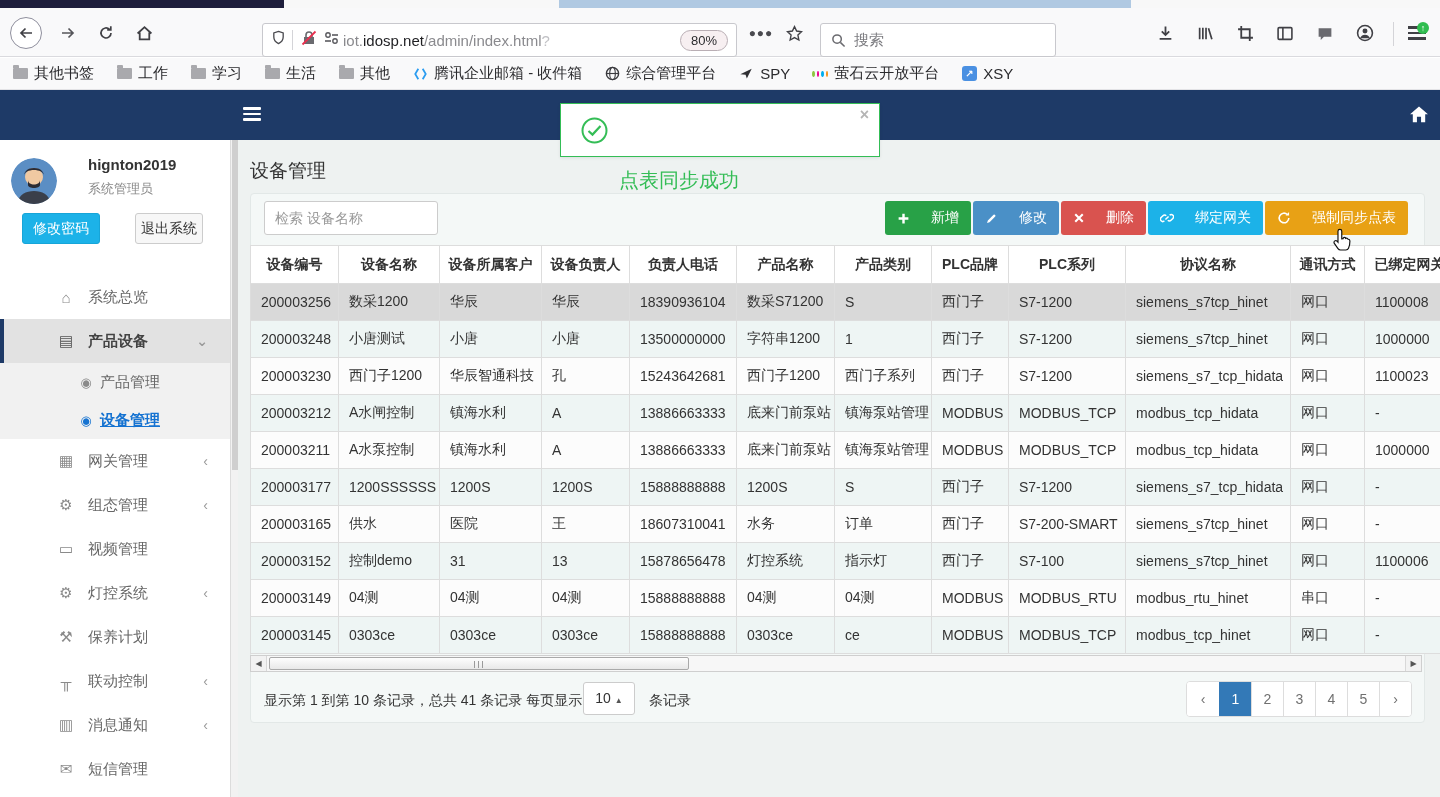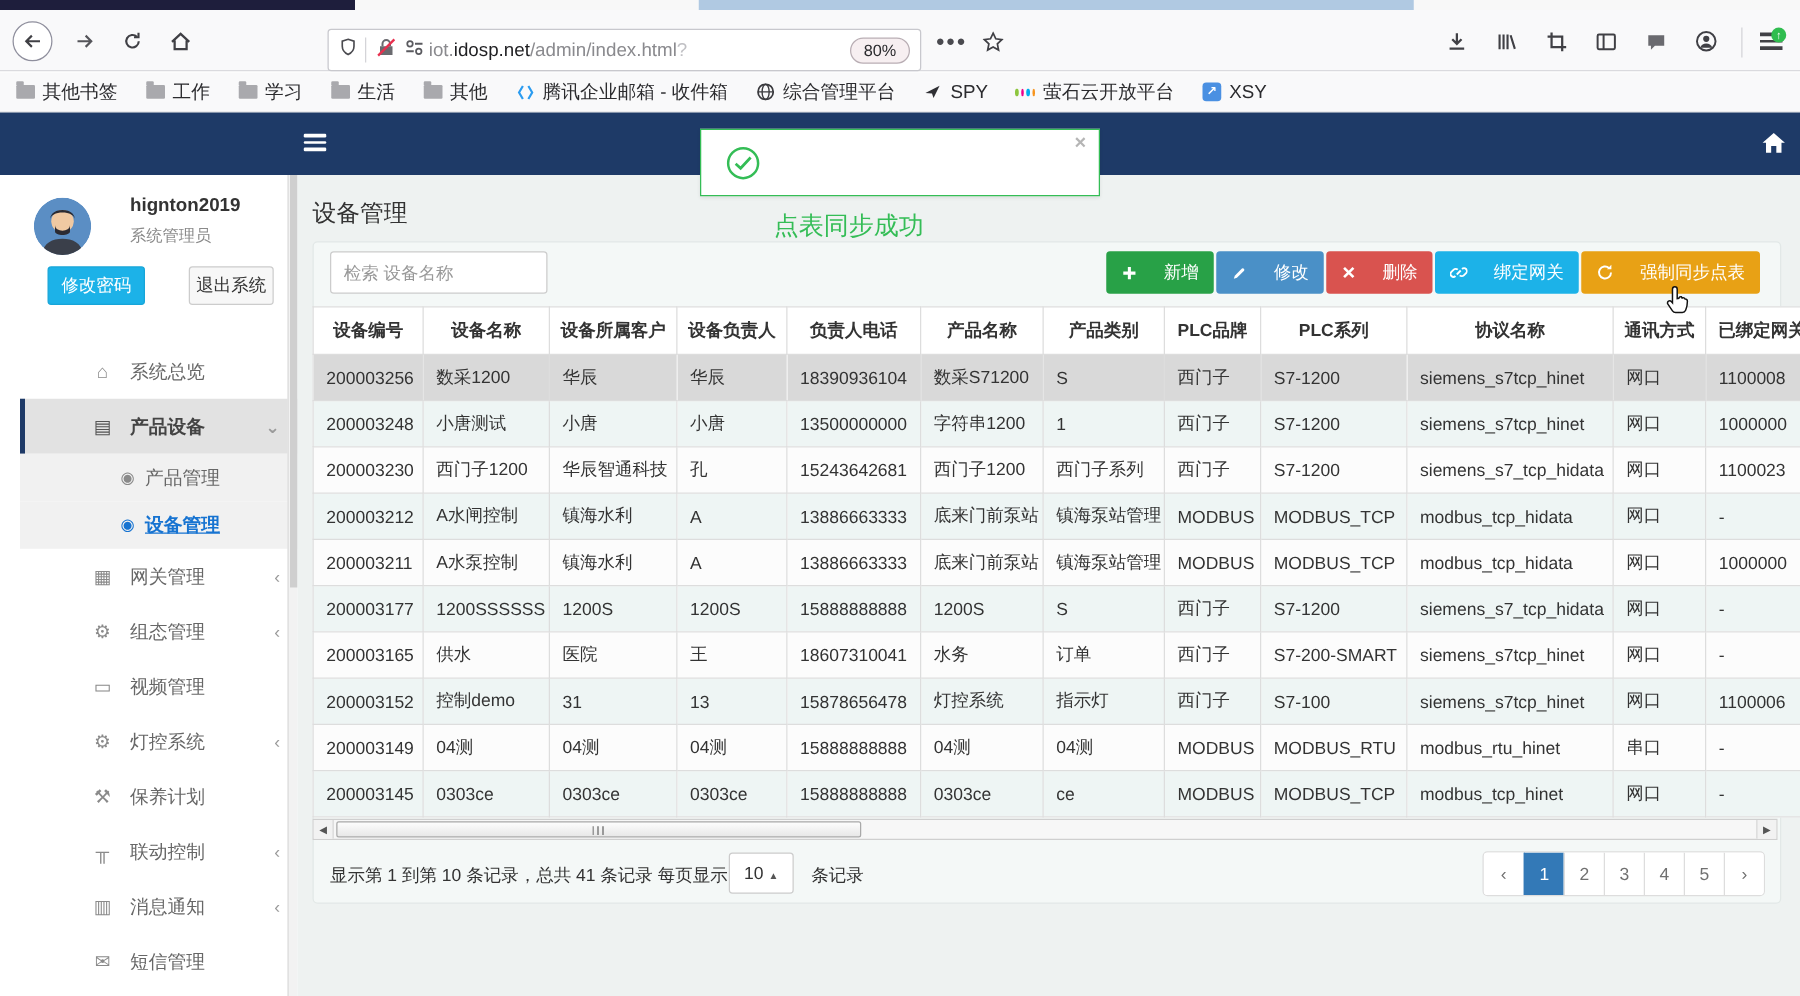--- a/index.html
+++ b/index.html
@@ -35,21 +35,21 @@
   .fav-ys7 i { width:6px; height:6px; border-radius:50%; }
   .fav-xsy { width:15px; height:15px; background:#4a90e2; border-radius:3px; color:#fff; font-size:10px; line-height:15px; text-align:center; font-weight:bold; }
 
   
   #appnav { position:absolute; left:0; top:90px; width:1440px; height:50px; background:#1e3a67; }
   #nav-burger { position:absolute; left:243px; top:17px; width:18px; height:14px; }
   #nav-burger i { display:block; height:2.5px; background:#fff; margin-bottom:3px; border-radius:1px; }
   #nav-home { position:absolute; left:1408px; top:13px; }
 
   
-  #sidebar { position:absolute; left:0; top:140px; width:230px; height:657px; background:#fff; overflow:hidden;margin-left:16px; }
+  #sidebar { position:absolute; left:0; top:140px; width:230px; height:657px; background:#fff; overflow:hidden; }
   #gutter { position:absolute; left:230px; top:140px; width:8px; height:657px; background:#f2f2f2; border-left:1px solid #dcdcdc; }
   #gutter .vthumb { position:absolute; left:1px; top:0; width:6px; height:330px; background:#cfcfcf; }
   #user-card { position:relative; height:110px; }
   #avatar { position:absolute; left:11px; top:18px; width:46px; height:46px; border-radius:50%; overflow:hidden; }
   #user-name { position:absolute; left:88px; top:16px; font-size:15px; font-weight:bold; color:#333; }
   #user-role { position:absolute; left:88px; top:40px; font-size:13px; color:#8a8a8a; }
   .side-btn { position:absolute; top:73px; height:31px; font-size:14px; border-radius:3px; display:flex; align-items:center; justify-content:center; }
   #btn-pass { left:22px; width:78px; background:#1cb2e8; color:#fff; border:1px solid #17a5d8; }
   #btn-exit { left:135px; width:68px; background:#f7f7f7; color:#333; border:1px solid #ccc; }
   #side-menu { position:absolute; left:0; top:135px; width:230px; }
@@ -171,20 +171,27 @@
       <span class="zoombadge">80%</span>
     </div>
 
     <div id="dots">●●●</div>
     <div class="tbtn" style="left:778px">
       <svg width="17" height="17" viewBox="0 0 16 16">
           <path d="M8 1.5l2 4.2 4.6.6-3.4 3.2.9 4.6L8 11.8 3.9 14.1l.9-4.6L1.4 6.3 6 5.7z" fill="none" stroke="#404045" stroke-width="1.3"></path>
         </svg>
     </div>
 
+    <div id="searchbar">
+      <svg width="15" height="15" viewBox="0 0 16 16">
+          <circle cx="6.5" cy="6.5" r="4.5" fill="none" stroke="#6a6a6f" stroke-width="1.6"></circle>
+          <line x1="10" y1="10" x2="14.5" y2="14.5" stroke="#6a6a6f" stroke-width="1.6"></line>
+        </svg>
+      <span class="ph">搜索</span>
+    </div>
 
     <div class="ricon" style="left:1148px">
       <svg width="17" height="17" viewBox="0 0 16 16">
           <path d="M8 1.5V9M4.5 6 8 9.5 11.5 6M2.5 13h11" fill="none" stroke="#404045" stroke-width="1.7"></path>
         </svg>
     </div>
     <div class="ricon" style="left:1188px">
       <svg width="17" height="17" viewBox="0 0 16 16">
           <path d="M2.5 2.5v11M5.5 2.5v11M8.5 2.5v11M10.8 3l3.2 10.3" fill="none" stroke="#404045" stroke-width="1.6"></path>
         </svg>

